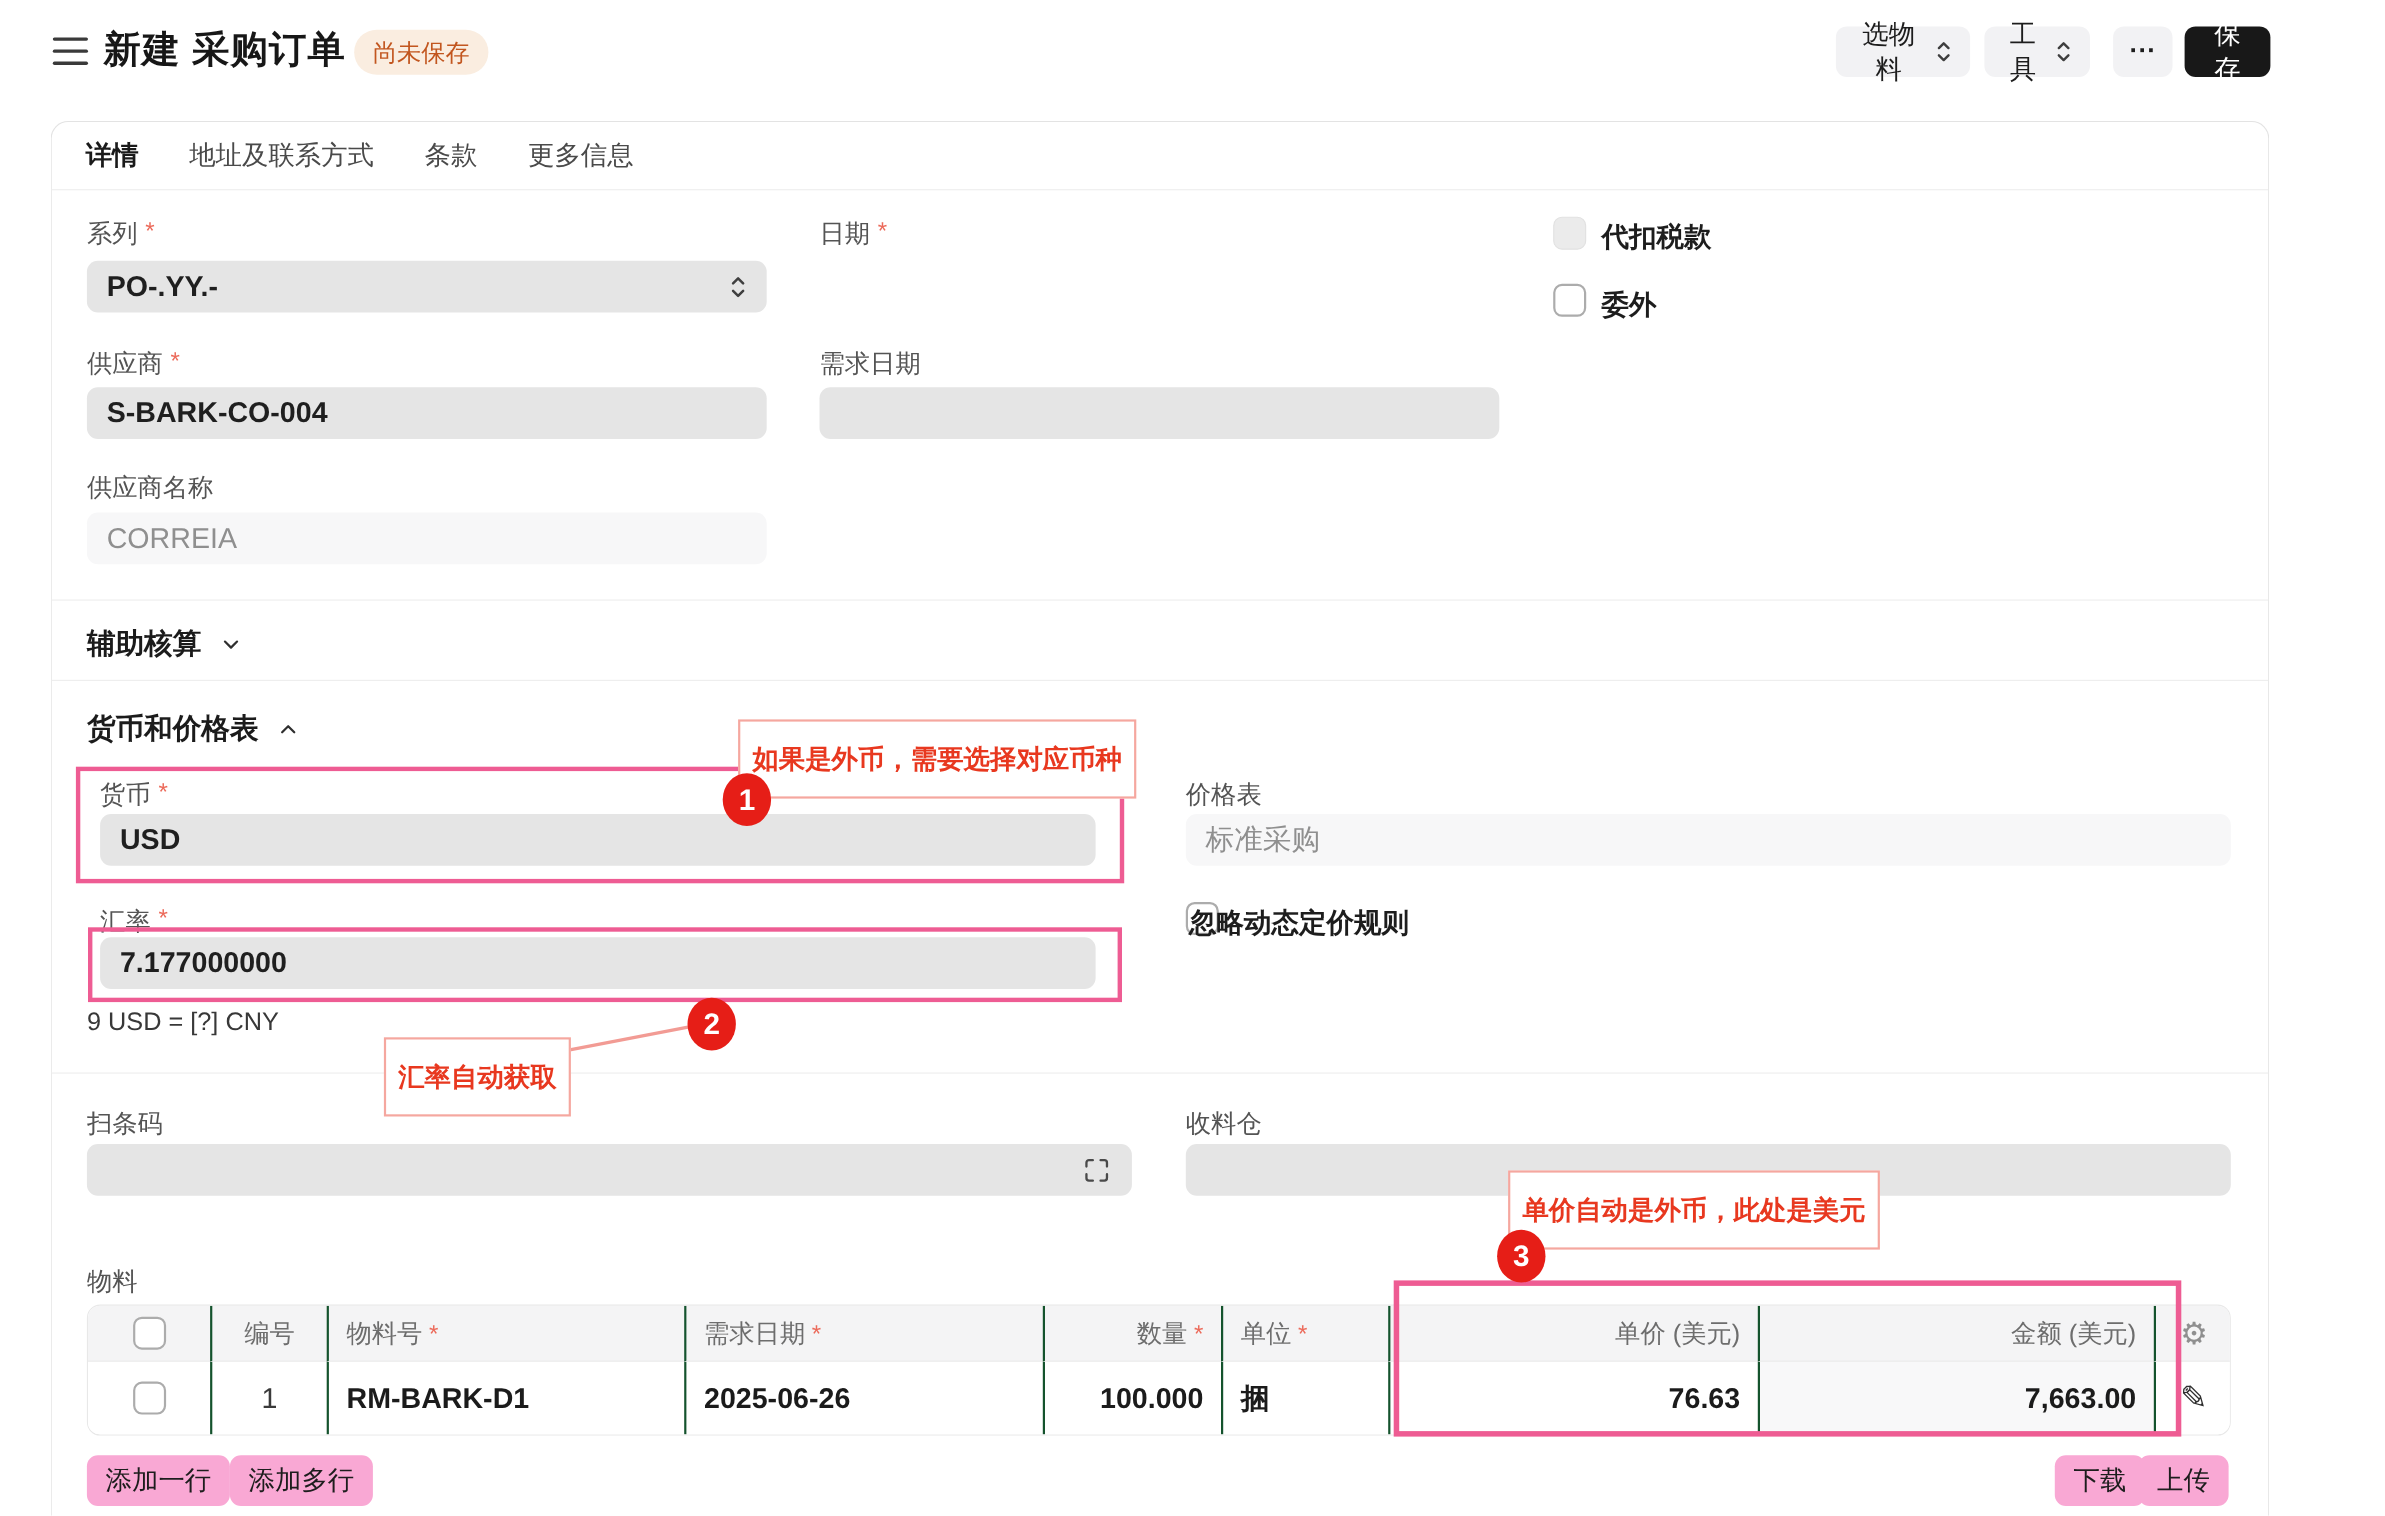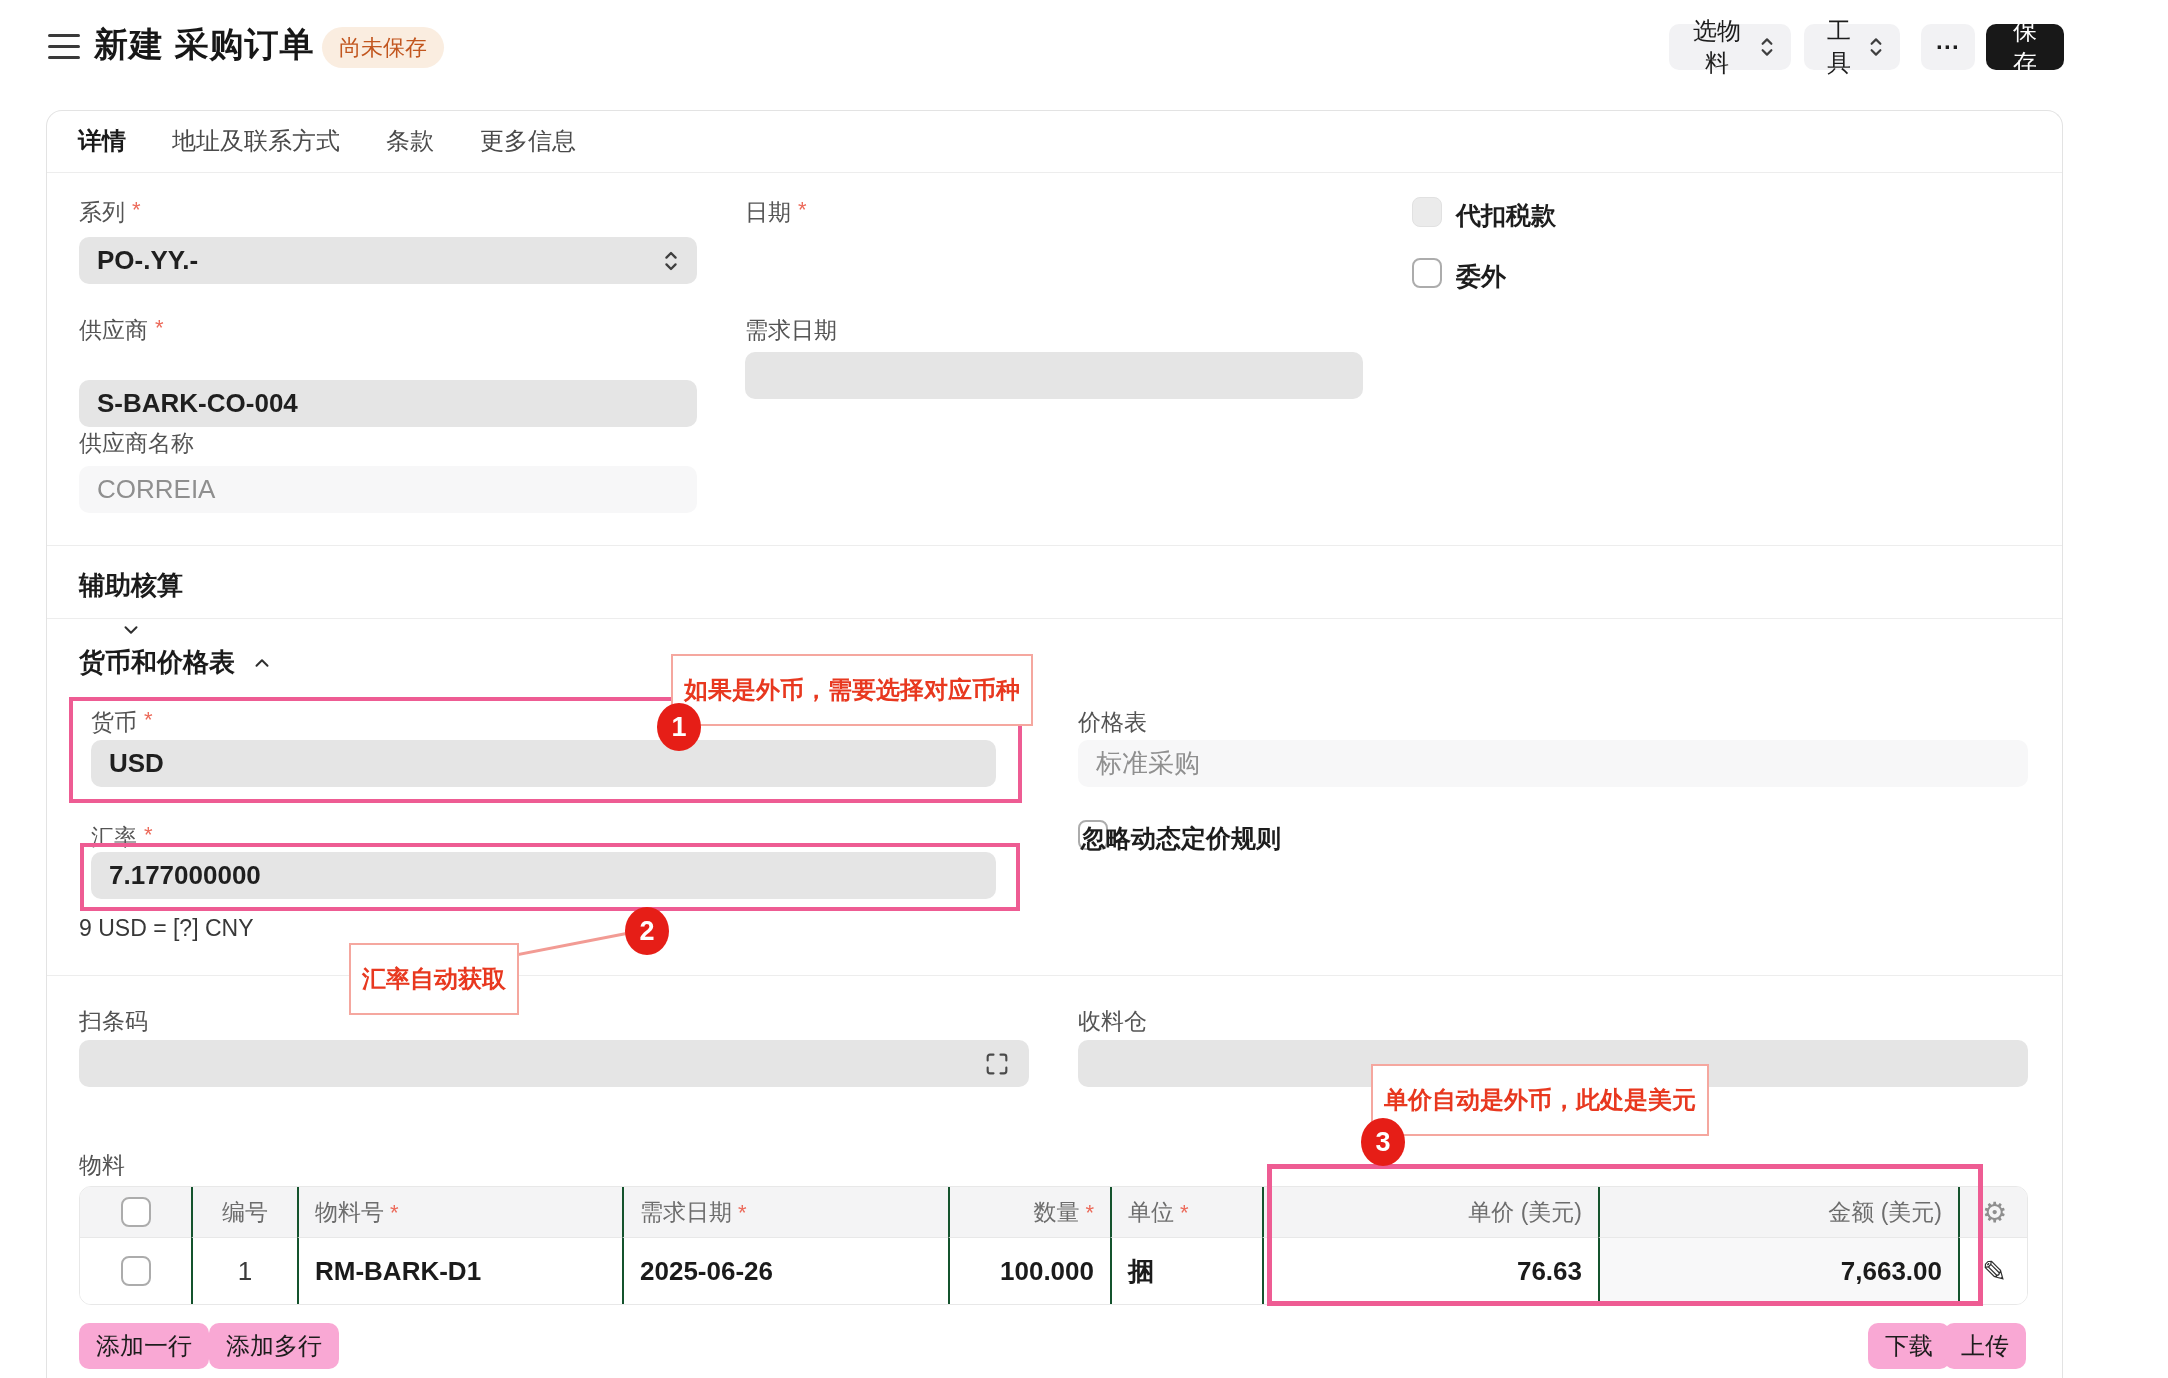--- a/index.html
+++ b/index.html
@@ -120,41 +120,41 @@
 
   <div class="cb disabled" style="left:1412px; top:197px;"></div>
   <div class="cb-lbl" style="left:1456px; top:199px;">代扣税款</div>
   <div class="cb" style="left:1412px; top:258px;"></div>
   <div class="cb-lbl" style="left:1456px; top:260px;">委外</div>
 
   <div class="lbl" style="left:79px; top:315px;">
     <span>供应商</span>
       <span class="req">*</span>
   </div>
-  <div class="field" style="left:79px; top:352px; width:618px;margin-top:28px;">
+  <div class="field" style="left:79px; top:352px; width:618px;">
     <span>S-BARK-CO-004</span>
   </div>
 
   <div class="lbl" style="left:745px; top:315px;">
     <span>需求日期</span>
   </div>
   <div class="field" style="left:745px; top:352px; width:618px;">
     <span></span>
   </div>
 
   <div class="lbl" style="left:79px; top:428px;">
     <span>供应商名称</span>
   </div>
   <div class="field readonly" style="left:79px; top:466px; width:618px;">
     <span>CORREIA</span>
   </div>
 
   <div class="hr" style="top:545px;"></div>
 
-  <div class="sec-h" style="left:79px; top:568px;flex-direction:column;">
+  <div class="sec-h" style="left:79px; top:568px;">
     <span>辅助核算</span>
     <span class="icon">
         <svg width="22" height="22" viewBox="0 0 24 24" fill="none" stroke="#2f2f2f" stroke-width="2.2" stroke-linecap="round" stroke-linejoin="round">
           <path d="M6 9l6 6 6-6"></path>
         </svg>
       </span>
   </div>
   <div class="hr" style="top:618px;"></div>
 
   <div class="sec-h" style="left:79px; top:645px;">

